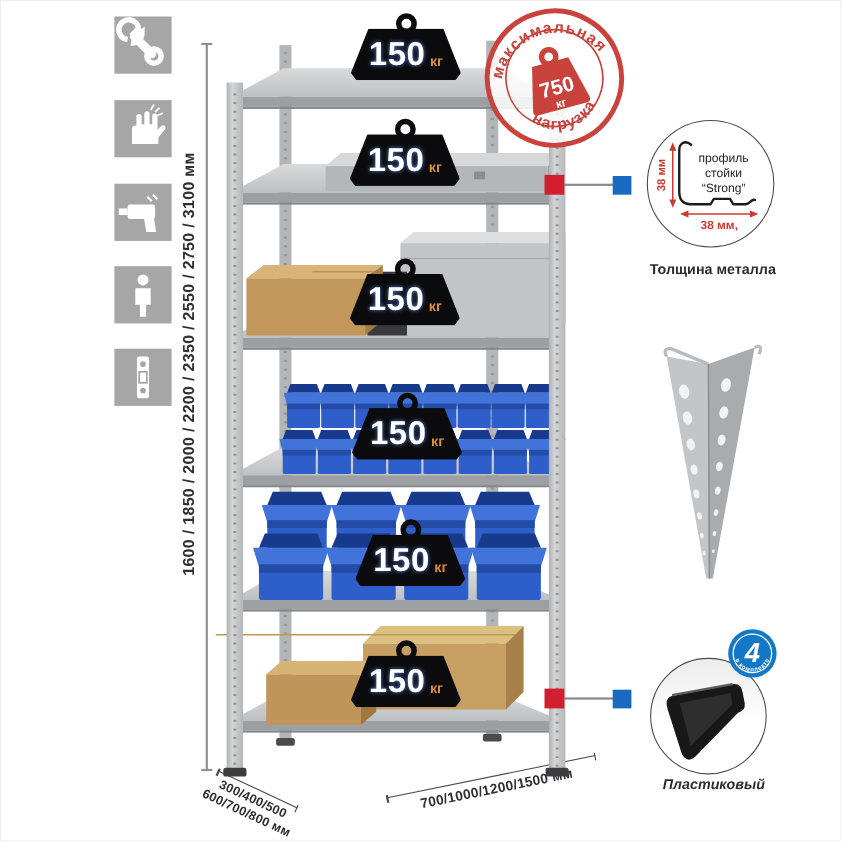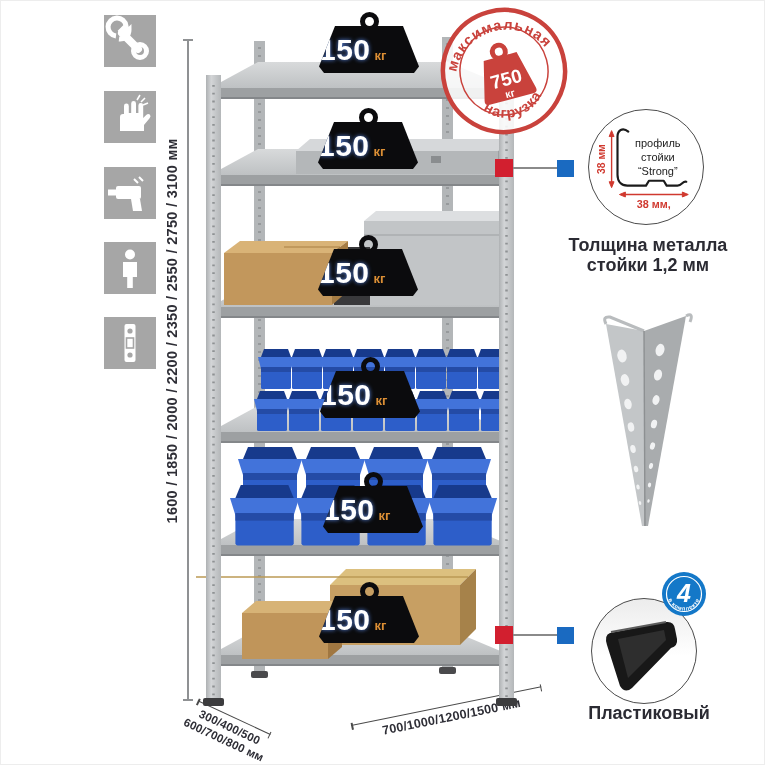--- a/index.html
+++ b/index.html
@@ -13,27 +13,27 @@
   .vline::before,.vline::after{content:'';position:absolute;left:-4px;width:10px;height:2px;background:#8f9193;}
   .vline::before{top:0;} .vline::after{bottom:0;}
   .dim-text{font-size:11.5px;font-weight:bold;color:#2e2e36;text-align:center;line-height:14px;letter-spacing:.2px;}
   .vlabel{position:absolute;font-size:14.5px;letter-spacing:.3px;}
   .dim-line{height:0;border-top:1.5px solid #4a4a4a;position:relative;}
   .dim-line::before,.dim-line::after{content:'';position:absolute;width:1.5px;height:7px;background:#4a4a4a;top:-3.5px;}
   .dim-line::before{left:0;} .dim-line::after{right:0;}
   
   .weight{position:absolute;width:100px;text-align:center;z-index:4;}
   .w-ring{display:block;margin:0 auto -5px;width:9px;height:9px;border:5px solid #0b0b0d;border-radius:50%;}
-  .w-body{position:relative;display:flex;align-items:center;gap:4px;height:47px;
+  .w-body{position:relative;display:flex;align-items:center;justify-content:center;gap:4px;height:47px;
           background:#0b0b0d;clip-path:polygon(16% 0,84% 0,100% 86%,95% 100%,5% 100%,0 86%);}
   .w-val{font-size:30px;font-weight:bold;color:#fff;letter-spacing:.5px;text-shadow:0 0 4px rgba(100,150,255,.85);}
   .w-unit{font-size:13px;font-weight:bold;color:#dc8f35;margin-top:12px;}
   
   .callout-circle{position:absolute;border:1.6px solid #4c4c4c;border-radius:50%;background:#fff;}
-  .caption{position:absolute;font-size:18px;font-weight:bold;color:#2b2b33;text-align:center;line-height:20px;}
+  .caption{position:absolute;font-size:13px;font-weight:bold;color:#2b2b33;text-align:center;line-height:20px;}
   .marker{position:absolute;z-index:5;}
   .marker.red{width:18px;height:18px;background:#d21f2f;}
   .marker.blue{width:17px;height:17px;background:#1a6ac1;}
   .connector{position:absolute;height:2px;background:#8a8a8a;z-index:4;}
   .stamp{position:absolute;z-index:6;transform:rotate(-15deg);}
   svg{display:block;}
 </style>
 </head>
 <body>
 
@@ -286,21 +286,20 @@
       </g>
       <text transform="rotate(-90 13 50)" x="13" y="53" font-size="10.5" font-weight="bold" fill="#d0392f" text-anchor="middle">38 мм</text>
       <text x="66" y="100" font-size="11" font-weight="bold" fill="#d0392f" text-anchor="middle">38 мм,</text>
       <text x="70" y="38" font-size="11.2" fill="#222" text-anchor="middle">профиль</text>
       <text x="70" y="52" font-size="11.2" fill="#222" text-anchor="middle">стойки</text>
       <text x="70" y="66" font-size="11.2" fill="#222" text-anchor="middle">“Strong”</text>
     </svg>
   </div>
   <div class="caption" style="left:567px;top:234px;width:160px;">
     <div>Толщина металла</div>
-    <div>стойки 1,2 мм</div>
   </div>
 
   <svg class="abs" style="left:593px;top:303px" width="105" height="230" viewBox="0 0 105 230">
     <polygon points="12,20 50,27 52,222 48,222" fill="#c3c6c8"></polygon>
     <polygon points="50,27 92,12 54,222 50,222" fill="#a9acae"></polygon>
     <path d="M12 20 q-4 -8 4 -7 l34 14 M92 12 q8 -4 4 6" fill="none" stroke="#b9bcbe" stroke-width="3"></path>
     <line x1="50" y1="27" x2="51" y2="222" stroke="#8d9092" stroke-width="1.4"></line>
     <g fill="#f1f2f3">
       <ellipse cx="28" cy="52" rx="4.6" ry="6.5" transform="rotate(-12 28 52)"></ellipse>
       <ellipse cx="31" cy="76" rx="4.2" ry="6" transform="rotate(-12 31 76)"></ellipse>
@@ -330,21 +329,21 @@
   </div>
   <svg class="abs" style="left:660px;top:570px;z-index:6" width="46" height="46" viewBox="0 0 46 46">
     <circle cx="23" cy="23" r="22" fill="#1478c8"></circle>
     <circle cx="23" cy="23" r="17.5" fill="none" stroke="#fff" stroke-width="1.2"></circle>
     <text x="23" y="31" font-size="25" font-weight="bold" font-style="italic" fill="#fff" text-anchor="middle">4</text>
     <path id="bArc" d="M 7 27 A 16.5 16.5 0 0 0 39 27" fill="none"></path>
     <text font-size="5.6" font-weight="bold" fill="#fff" letter-spacing=".6">
       <textPath href="#bArc" startOffset="50%" text-anchor="middle">в комплекте</textPath>
     </text>
   </svg>
-  <div class="caption" style="left:568px;top:702px;width:160px;">
+  <div class="caption" style="left:568px;top:702px;width:160px;font-style:italic;">
     <div>Пластиковый</div>
   </div>
 
   <div class="abs" style="left:168px;top:695px;width:140px;transform:rotate(25deg);transform-origin:20px 0;">
     <div class="dim-line" style="width:80px;margin:0 auto 3px;"></div>
     <div class="dim-text">300/400/500</div>
     <div class="dim-text">600/700/800 мм</div>
   </div>
   <div class="abs" style="left:350px;top:724px;width:200px;transform:rotate(-11.5deg);transform-origin:0 0;">
     <div class="dim-line" style="width:194px;margin-bottom:4px;"></div>

